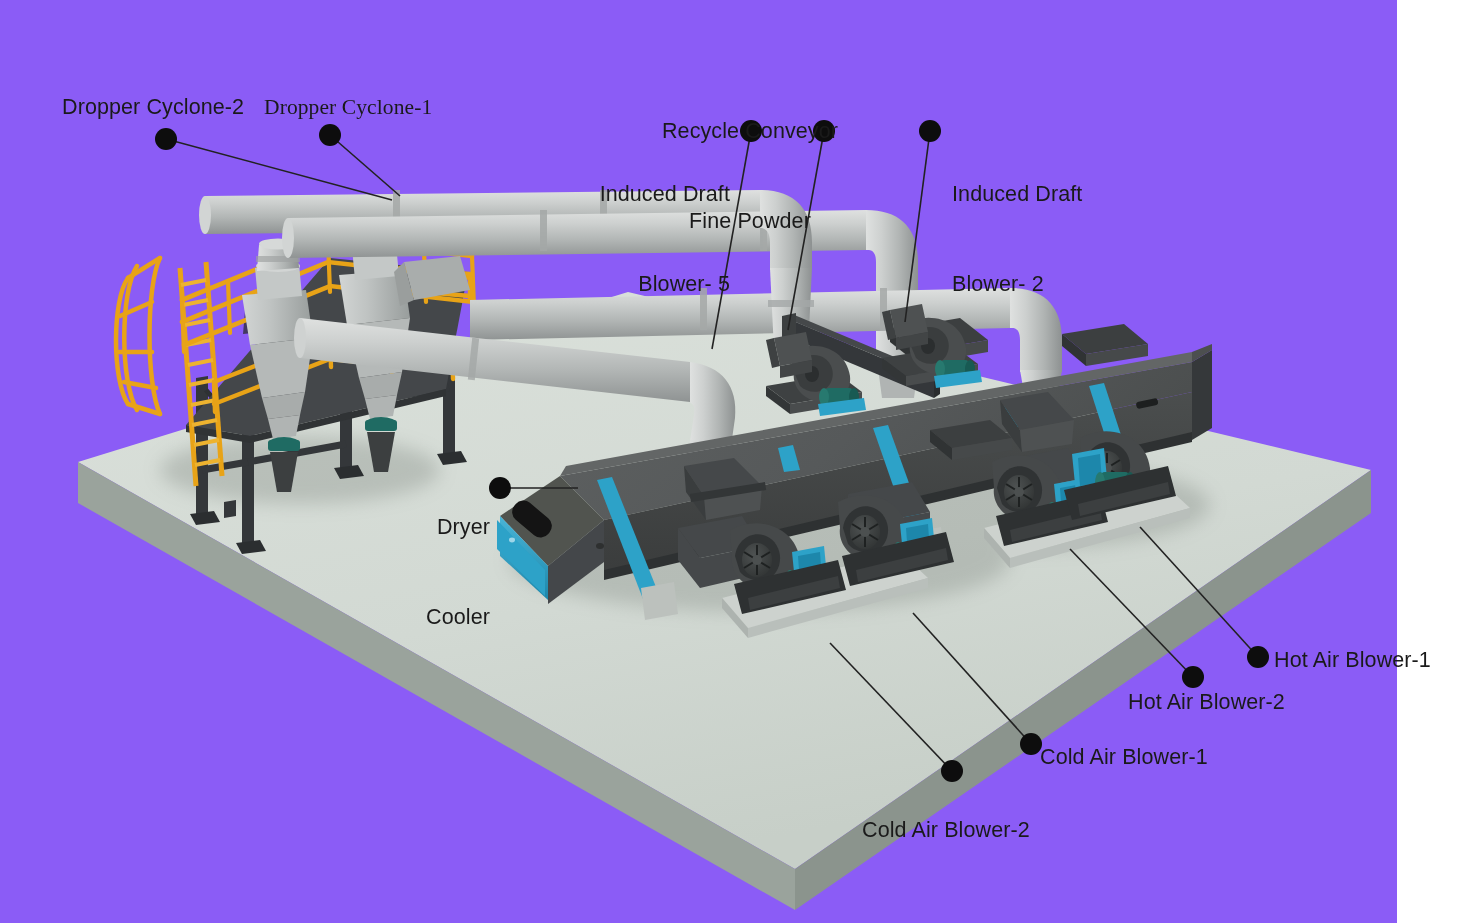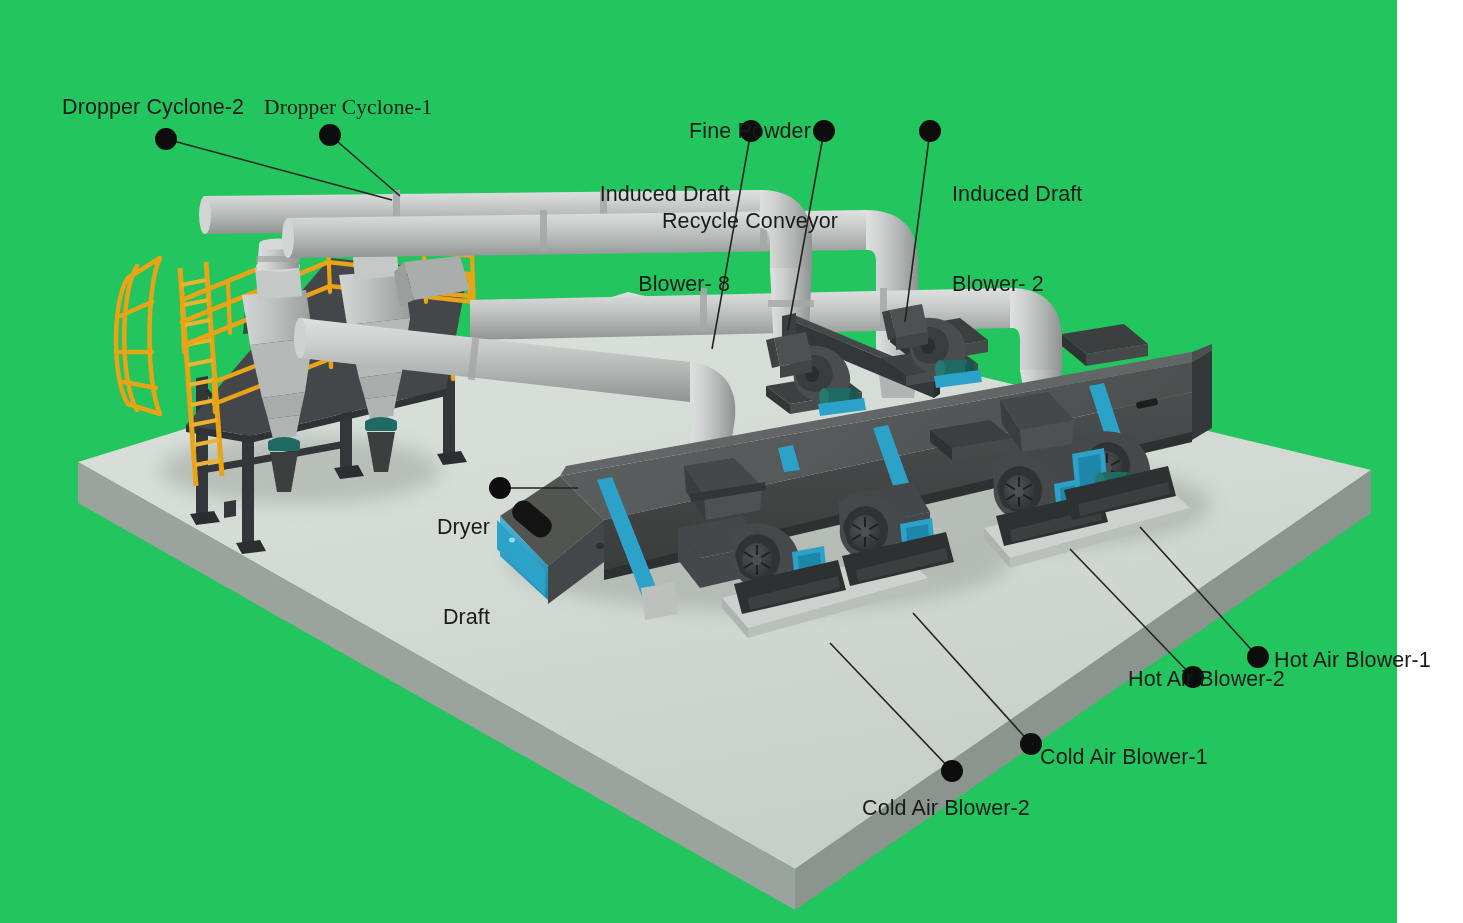--- a/index.html
+++ b/index.html
@@ -1,18 +1,18 @@
 <!DOCTYPE html>
 <html><head>
 <meta charset="utf-8">
 <style>
   html,body{margin:0;padding:0;background:#fff;}
   body{width:1463px;height:923px;overflow:hidden;
        font-family:"Liberation Sans","DejaVu Sans",sans-serif;}
-  #stage{position:relative;width:1397px;height:923px;background:#22c55e;}
+  #stage{position:relative;width:1397px;height:923px;background:#8b5cf6;}
   #scene{position:absolute;left:0;top:0;width:1463px;height:923px;}
   .lbl{position:absolute;color:#1a1a1a;font-size:21.5px;line-height:30px;
        white-space:pre;letter-spacing:.1px;}
   .lbl.r{text-align:right;}
   .lbl.c{text-align:center;}
 </style>
 </head>
 <body>
 
 <div id="stage">
@@ -487,40 +487,40 @@
         <path d="M952 771 L830 643" stroke="#222222" stroke-width="1.6" fill="none"></path>
         <circle cx="952" cy="771" r="11" fill="#0d0d0d"></circle>
       </g>
 </svg>
 
 <div class="lbl r" style="left:62px;top:92px;width:176px;text-align:left;">Dropper Cyclone-2</div>
 
 <div class="lbl" style="left:264px;top:92px;font-family:Liberation Serif, serif;">Dropper Cyclone-1</div>
 
 <div class="lbl c" style="left:650px;top:56px;width:200px;">
+  <div>Recycle Conveyor</div>
   <div>Fine Powder</div>
-  <div>Recycle Conveyor</div>
 </div>
 
 <div class="lbl r" style="left:584px;top:119px;width:146px;">
   <div>Induced Draft</div>
-  <div>Blower- 8</div>
+  <div>Blower- 5</div>
 </div>
 
 <div class="lbl" style="left:952px;top:119px;width:160px;">
   <div>Induced Draft</div>
   <div>Blower- 2</div>
 </div>
 
 <div class="lbl r" style="left:366px;top:452px;width:124px;">
   <div>Dryer</div>
-  <div>Draft</div>
+  <div>Cooler</div>
 </div>
 
 <div class="lbl" style="left:1274px;top:645px;text-align:center;">Hot Air Blower-1</div>
 
-<div class="lbl" style="left:1128px;top:664px;">Hot Air Blower-2</div>
+<div class="lbl" style="left:1128px;top:687px;">Hot Air Blower-2</div>
 
 <div class="lbl" style="left:1040px;top:742px;">Cold Air Blower-1</div>
 
-<div class="lbl" style="left:862px;top:793px;">Cold Air Blower-2</div>
+<div class="lbl" style="left:862px;top:815px;">Cold Air Blower-2</div>
 
 </div>
 
 </body></html>

